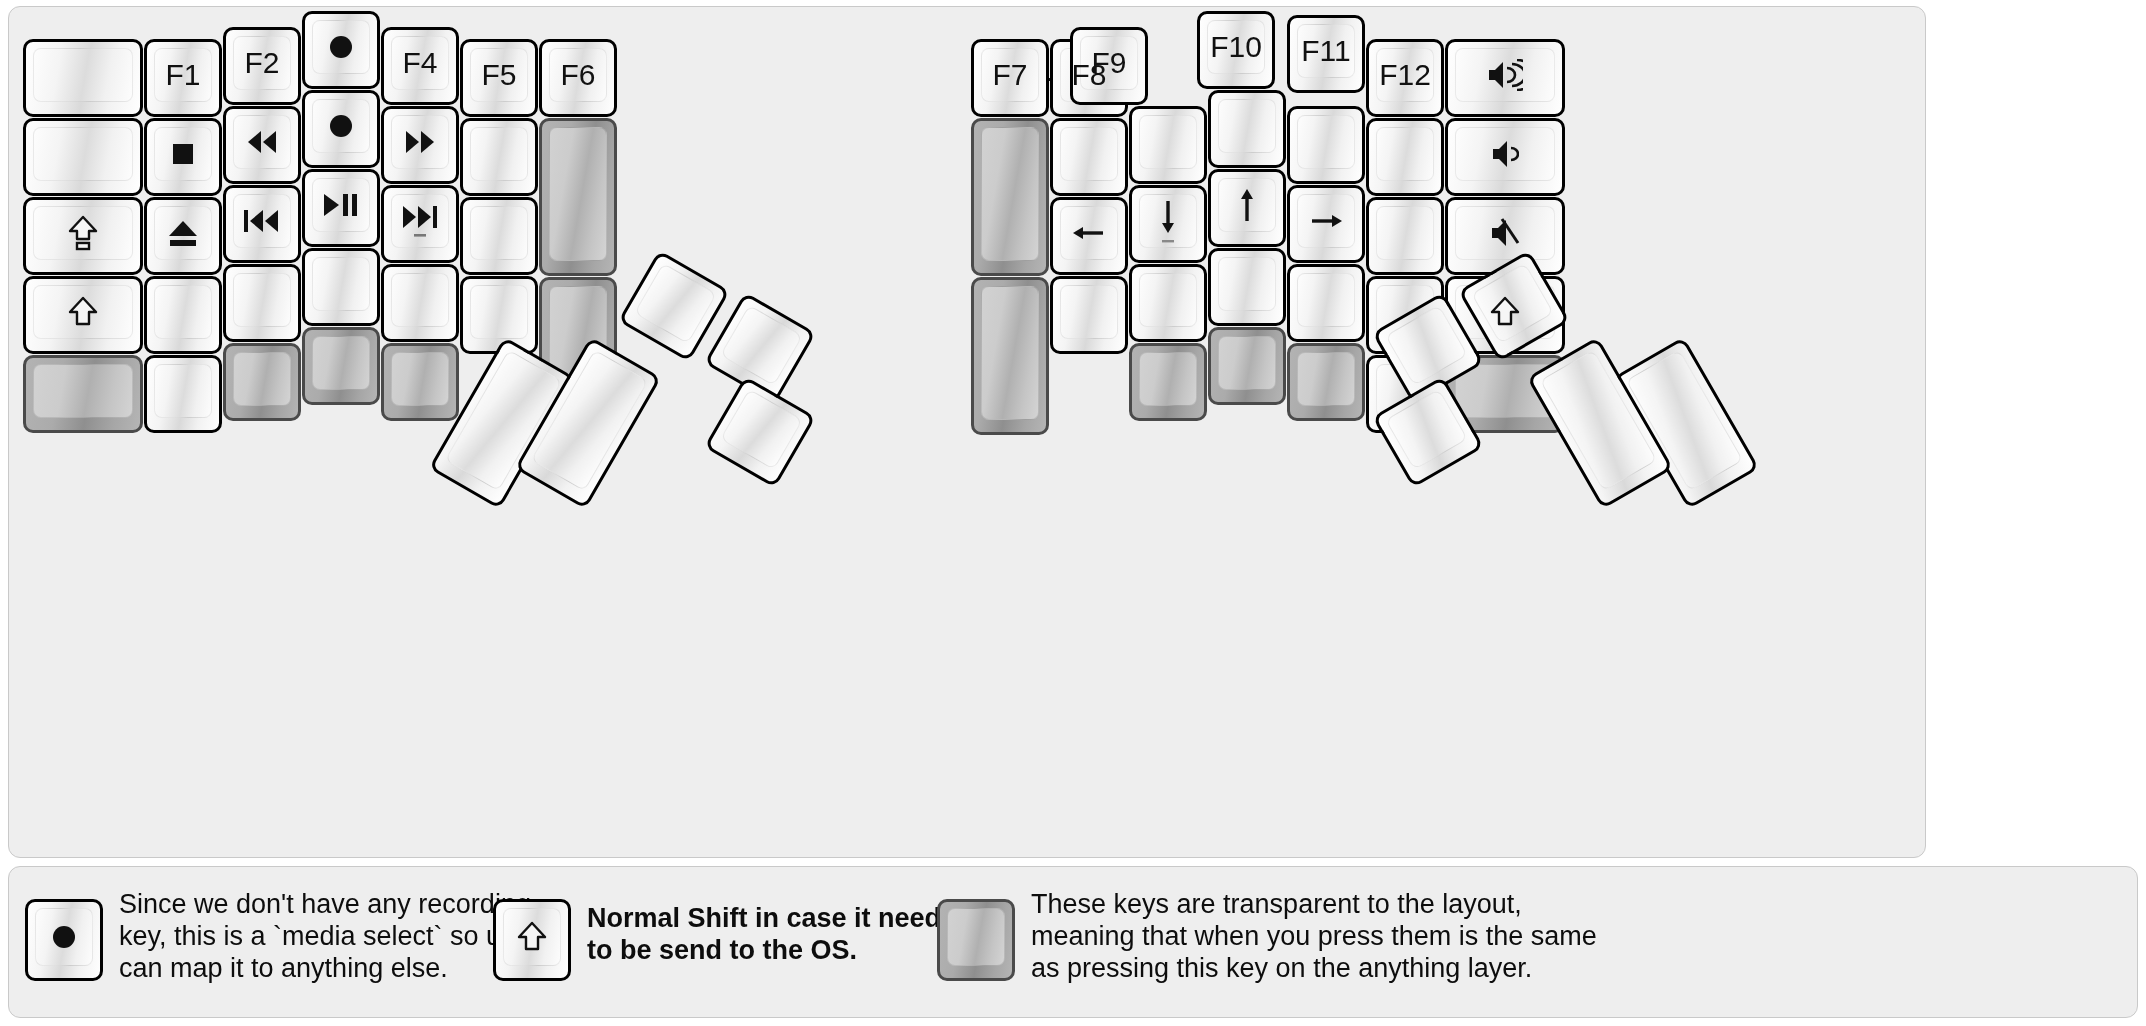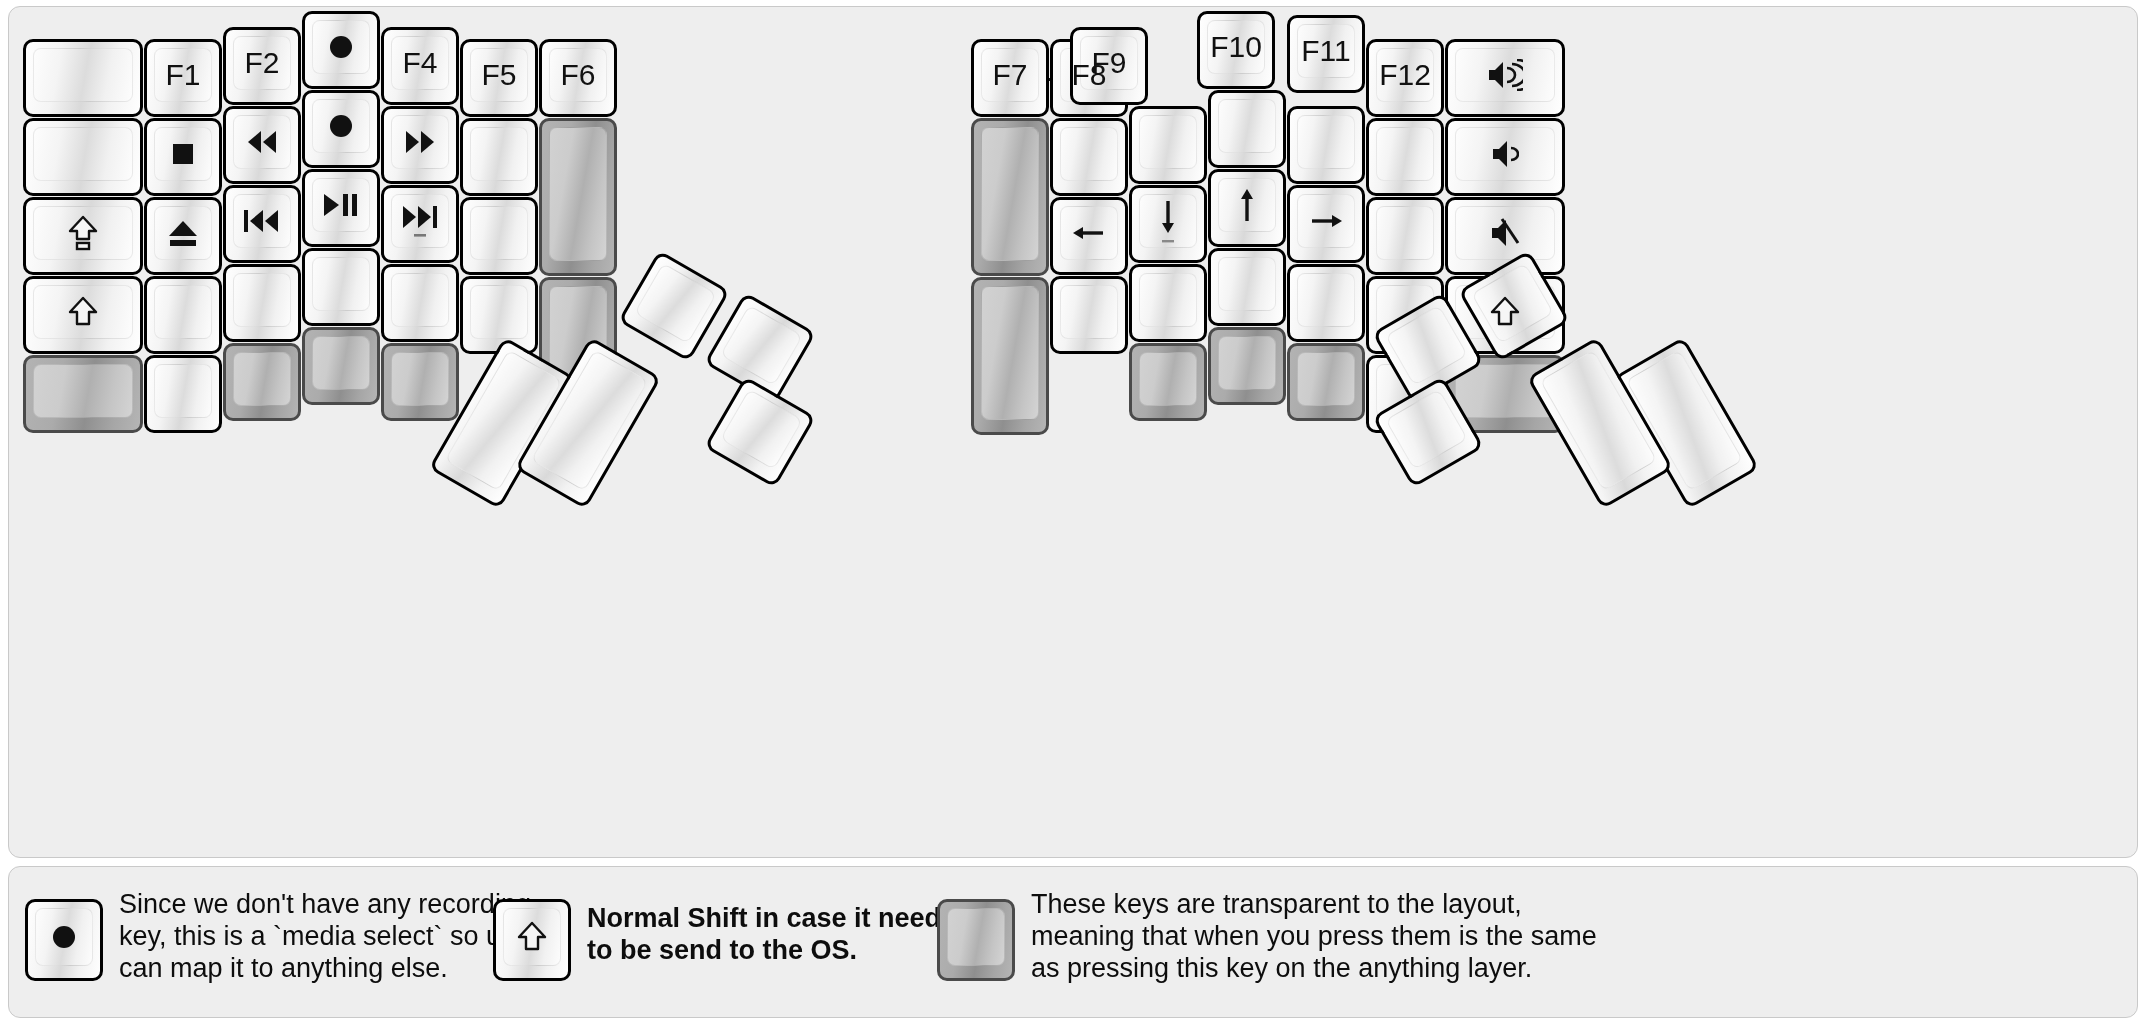--- a/index.html
+++ b/index.html
@@ -20,21 +20,21 @@
   
   .panel {
     position: absolute;
     background: #eeeeee;
     border: 1px solid #c9c9c9;
     border-radius: 12px;
     box-sizing: border-box;
   }
   #board-panel {
     left: 8px; top: 6px;
-    width: 2130px; height: 852px;
+    width: 1918px; height: 852px;
   }
   #legend-panel {
     left: 8px; top: 866px;
     width: 2130px; height: 152px;
   }
 
   .title {
     position: absolute;
     left: 990px;
     top: 40px;

